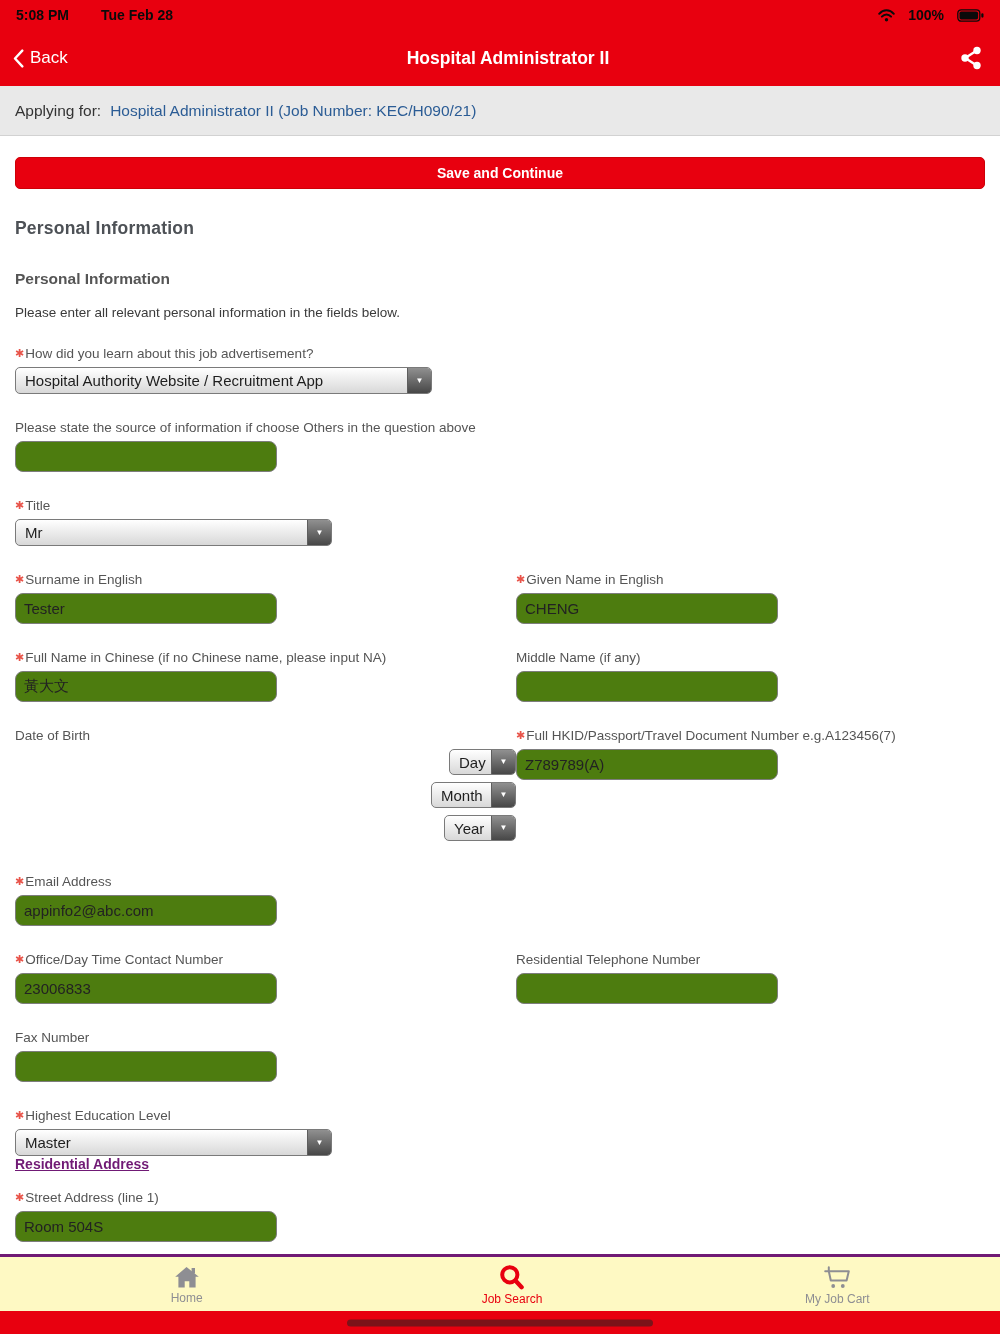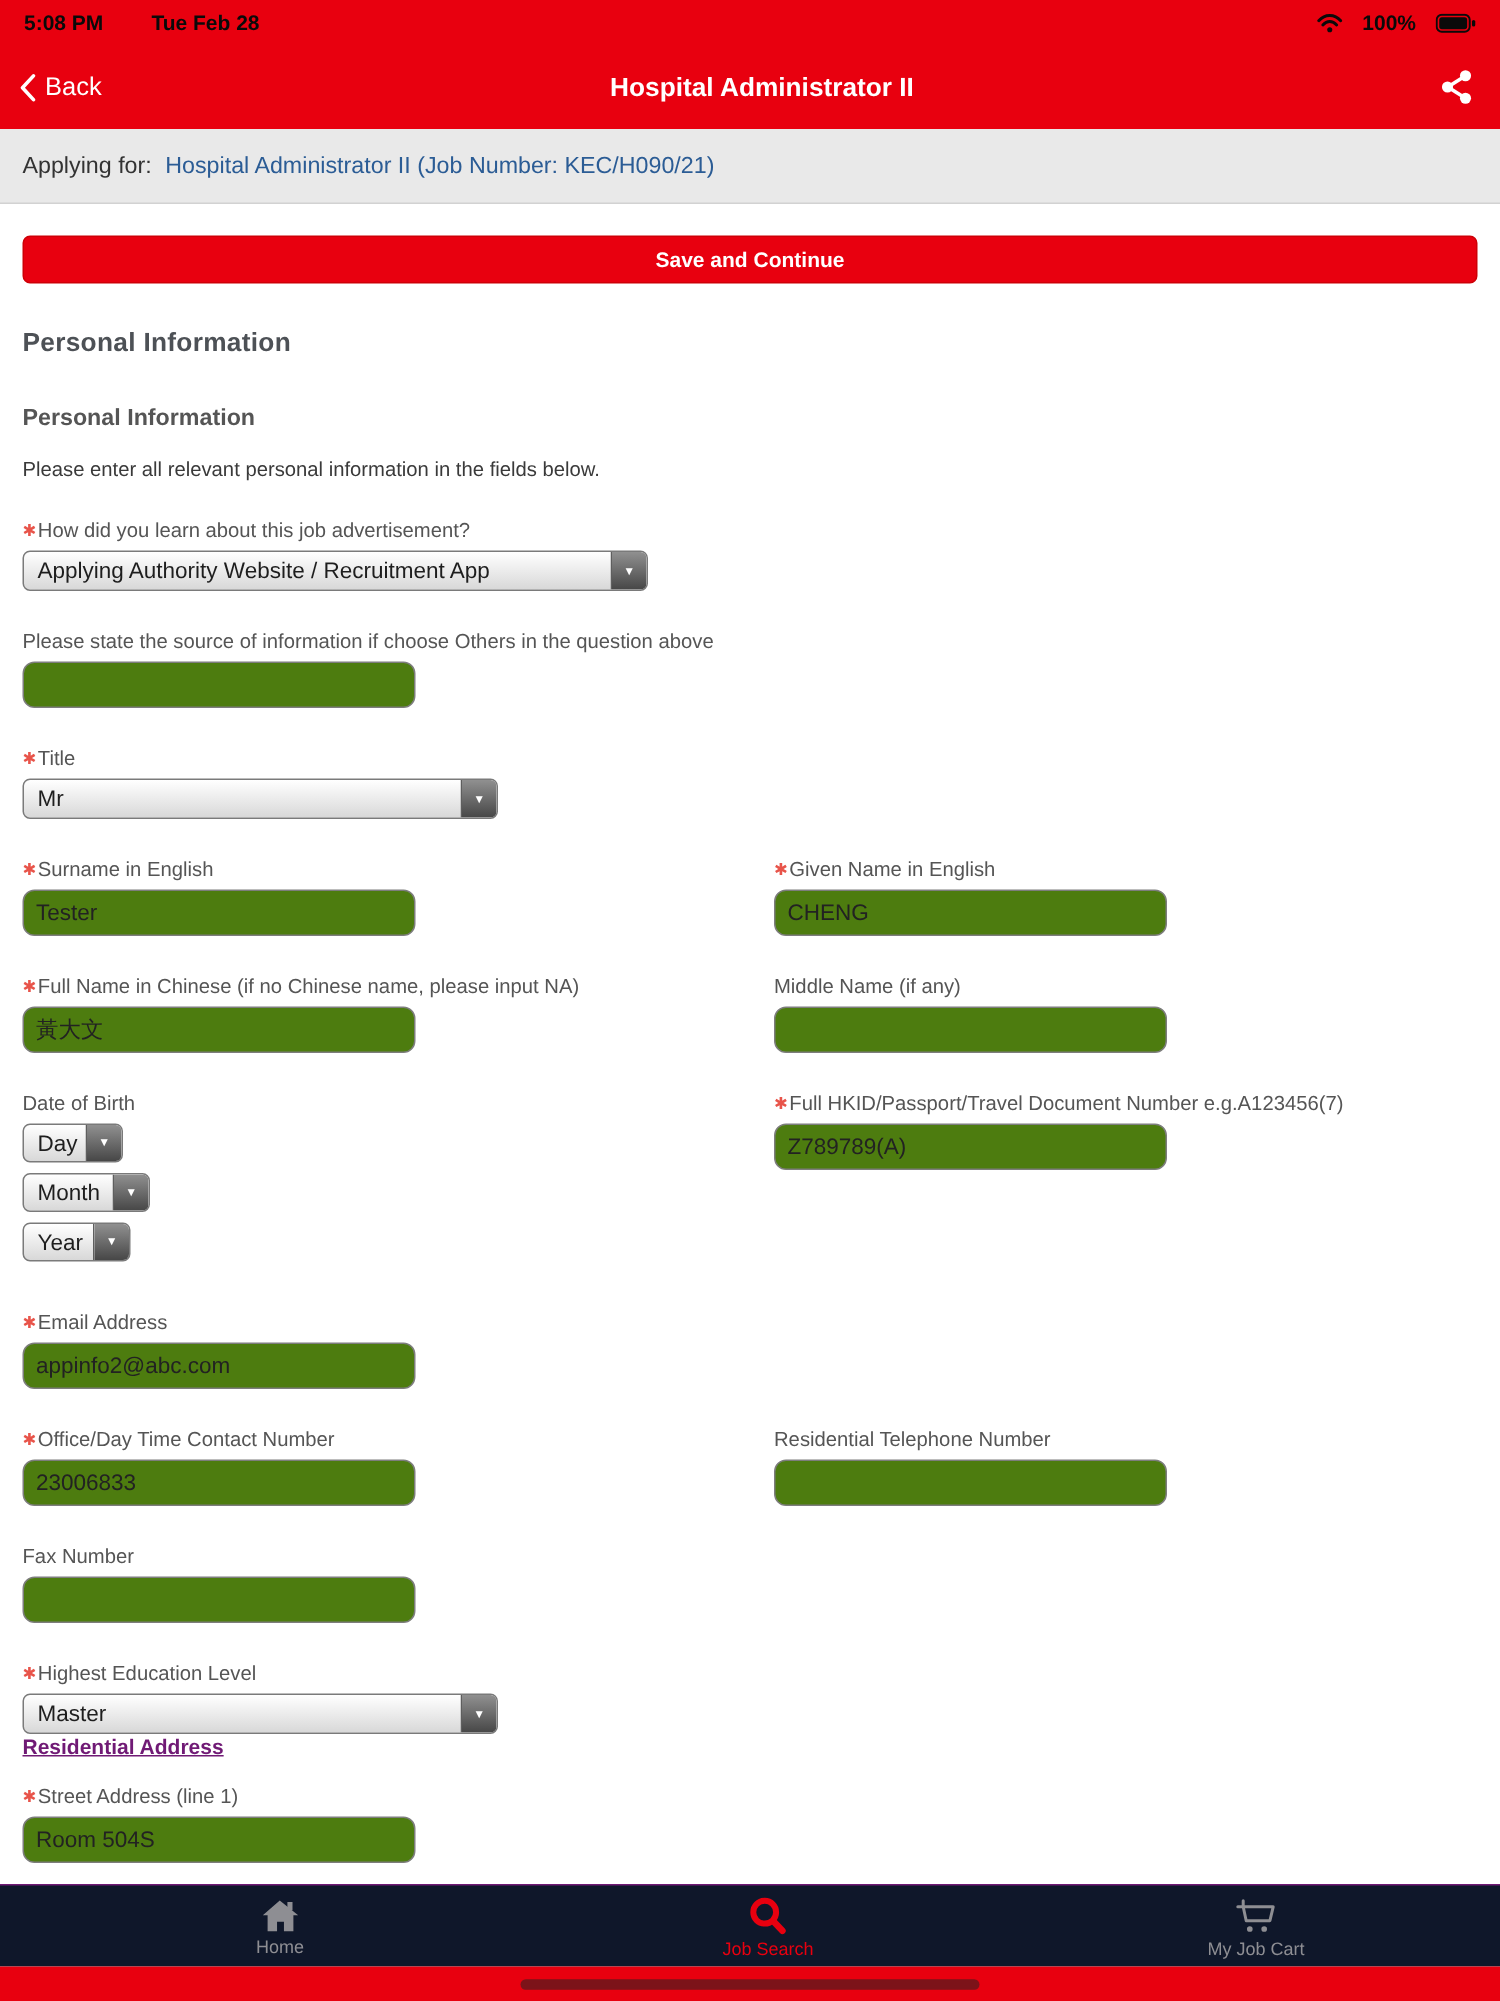--- a/index.html
+++ b/index.html
@@ -42,27 +42,27 @@
        background:linear-gradient(#ffffff,#d8d8d8);display:inline-flex;align-items:center;
        box-sizing:border-box;cursor:pointer;vertical-align:top;}
   .sel-text{padding:0 30px 0 9px;font-size:15px;color:#1e1e1e;white-space:nowrap;overflow:hidden;}
   .sel-arrow{position:absolute;right:0;top:0;bottom:0;width:23px;
              background:linear-gradient(#909090,#474747);border-left:1px solid #5e5e5e;
              border-radius:0 4px 4px 0;display:flex;align-items:center;justify-content:center;}
   .tri{color:#fff;font-size:8px;line-height:1;}
   .w417{width:417px;} .w317{width:317px;}
   .sel-sm{height:26px;margin-bottom:7px;display:inline-flex;}
   .dob .sel{display:inline-flex;}
-  .dob-col{display:flex;flex-direction:column;align-items:flex-start;}
+  .dob-col{display:flex;flex-direction:column;align-items:flex-end;}
   .row{display:grid;grid-template-columns:501px 1fr;align-items:start;}
   .addr-head{font-size:14px;font-weight:700;color:#701a75;text-decoration:underline;}
   .group-tight{margin-top:18px;}
   
   .footer{position:absolute;left:0;right:0;bottom:0;}
-  .tabbar{height:54px;background:#0f172a;border-top:1px solid #701a75;display:flex;padding-left:24px;}
+  .tabbar{height:54px;background:#fef9c3;border-top:3px solid #701a75;display:flex;padding-left:24px;}
   .tab{flex:1;display:flex;flex-direction:column;align-items:center;justify-content:center;
        gap:2px;cursor:pointer;padding-top:2px;}
   .tab-label{font-size:12px;color:#8e8e93;}
   .tab.active .tab-label{color:#e8000f;}
   .homestrip{height:23px;background:#e8000f;position:relative;}
   .home-indicator{position:absolute;left:50%;top:50%;transform:translate(-50%,-50%);
                   width:306px;height:7px;border-radius:4px;background:rgba(35,35,35,0.55);}
   svg{display:block;}
 </style>
 </head>
@@ -129,21 +129,21 @@
   <div class="content">
     <div class="h1">Personal Information</div>
     <div class="h2">Personal Information</div>
     <div class="intro">Please enter all relevant personal information in the fields below.</div>
 
     <div class="group">
       <div class="lbl">
         <span class="req">✱</span><span>How did you learn about this job advertisement?</span>
       </div>
       <div class="sel w417">
-        <span class="sel-text">Applying Authority Website / Recruitment App</span>
+        <span class="sel-text">Hospital Authority Website / Recruitment App</span>
         <span class="sel-arrow">
             <span class="tri">▼</span>
           </span>
       </div>
     </div>
 
     <div class="group">
       <div class="lbl"><span>Please state the source of information if choose Others in the question above</span></div>
       <input class="ti" type="text" value="" style="">
     </div>

